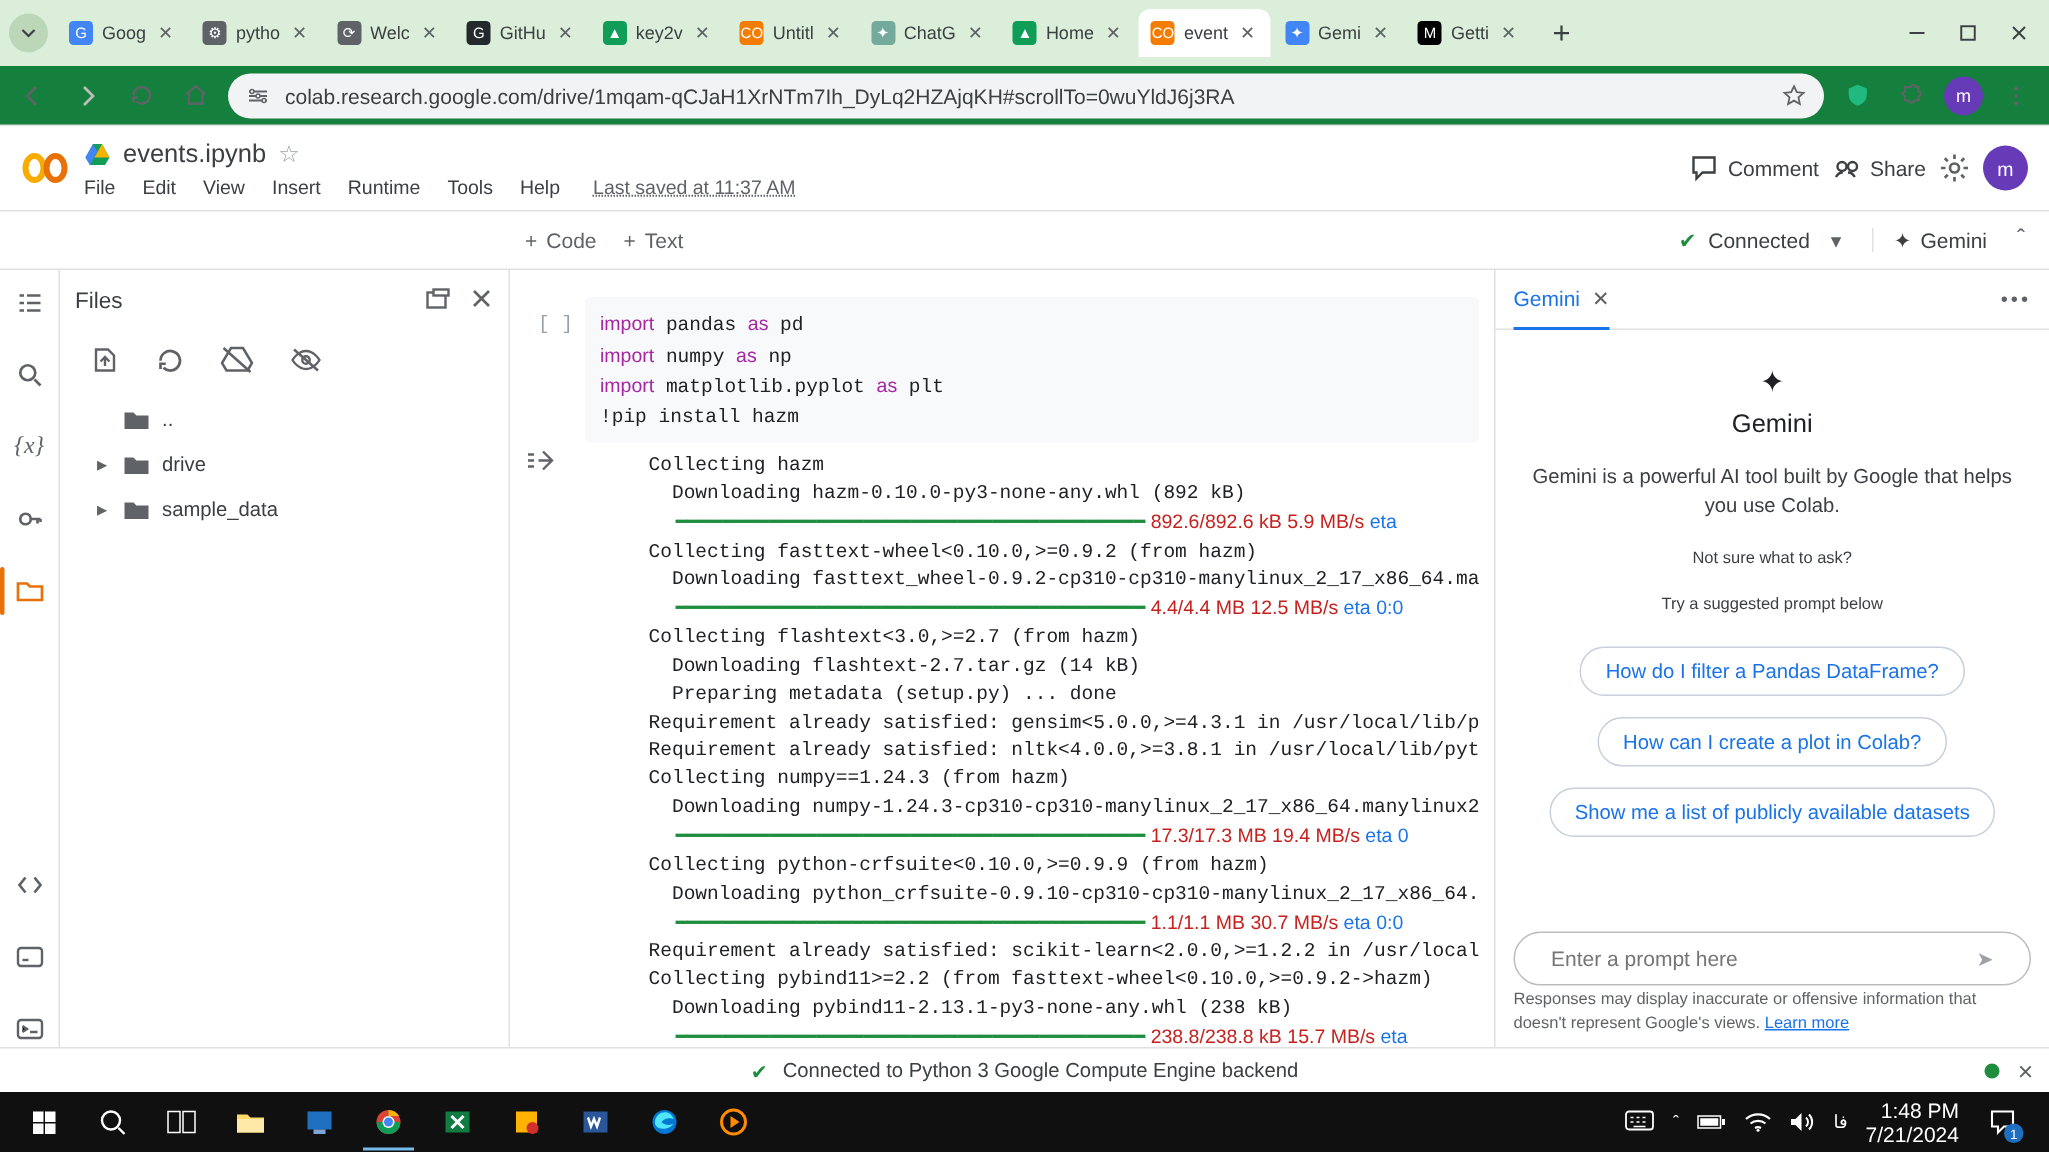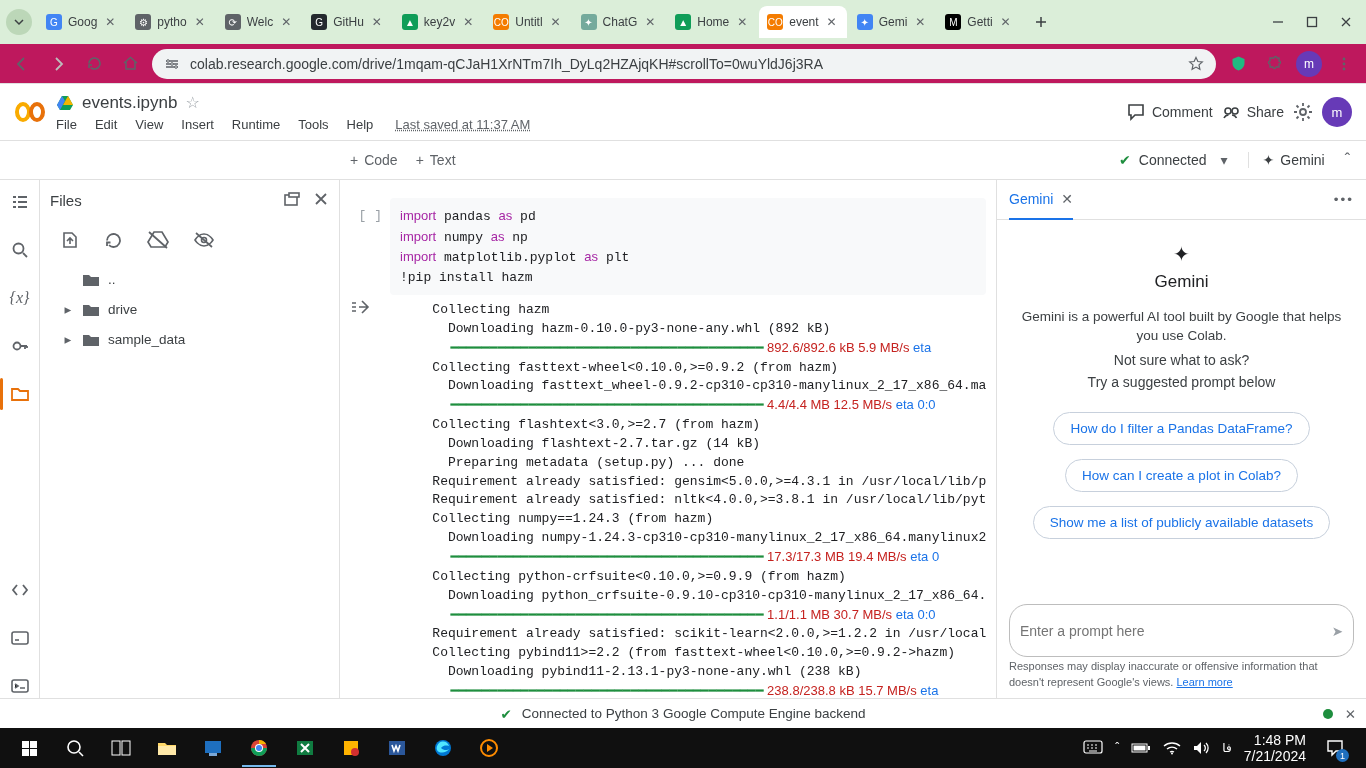--- a/index.html
+++ b/index.html
@@ -10,21 +10,21 @@
 .tabbar { height:44px; background:#dbeed9; display:flex; align-items:center; padding:0 6px; gap:2px; }
 .tabbar .tab { display:flex; align-items:center; gap:6px; height:32px; padding:0 8px; font-size:12px; color:#3c4043; border-radius:8px 8px 0 0; max-width:104px; overflow:hidden; white-space:nowrap; }
 .tabbar .tab.active { background:#fff; }
 .tabbar .tab .ico { width:16px; height:16px; border-radius:3px; flex:none; display:flex; align-items:center; justify-content:center; font-size:10px; color:#fff; }
 .tabbar .tab .title { overflow:hidden; text-overflow:ellipsis; flex:1; }
 .tabbar .tab .x { width:14px; height:14px; color:#5f6368; flex:none; display:flex; align-items:center; justify-content:center; }
 .tabbar .newtab, .tabbar .wctl { width:28px; height:28px; display:flex; align-items:center; justify-content:center; color:#3c4043; margin-left:4px; }
 .tabbar .spacer { flex:1; }
 .tabbar .dropdown-trigger { width:26px; height:26px; display:flex; align-items:center; justify-content:center; background:#bcd7b8; border-radius:50%; margin-right:4px; }
 
-.addrbar { height:40px; background:#be185d; display:flex; align-items:center; padding:0 8px; gap:8px; border-bottom:1px solid #e0e0e0; }
+.addrbar { height:40px; background:#15803d; display:flex; align-items:center; padding:0 8px; gap:8px; border-bottom:1px solid #e0e0e0; }
 .addrbar .navbtn { width:28px; height:28px; display:flex; align-items:center; justify-content:center; color:#5f6368; border-radius:50%; }
 .addrbar .navbtn.disabled { color:#bdbdbd; }
 .addrbar .omnibox { flex:1; height:30px; background:#f1f3f4; border-radius:15px; display:flex; align-items:center; padding:0 12px; gap:10px; font-size:14px; color:#3c4043; }
 .addrbar .omnibox .lock { color:#5f6368; font-size:13px; }
 .addrbar .ricon { width:28px; height:28px; display:flex; align-items:center; justify-content:center; color:#5f6368; }
 .addrbar .avatar { width:26px; height:26px; border-radius:50%; background:#673ab7; color:#fff; display:flex; align-items:center; justify-content:center; font-size:12px; }
 
 
 .colab-header { height:56px; display:flex; align-items:center; padding:0 14px; gap:10px; background:#fff; }
 .colab-logo { width:32px; height:32px; }
@@ -85,24 +85,24 @@
 .out-tools { width:40px; text-align:center; color:#5f6368; padding-top:4px; }
 
 .gemini-panel { width:370px; border-left:1px solid #e0e0e0; display:flex; flex-direction:column; font-size:13.5px; color:#3c4043; }
 .gemini-tabs { height:40px; display:flex; align-items:center; padding:0 12px; justify-content:space-between; border-bottom:1px solid #e0e0e0; }
 .gemini-tabs .t { display:flex; align-items:center; gap:8px; font-size:14px; color:#1a73e8; border-bottom:2px solid #1a73e8; height:40px; }
 .gemini-tabs .menu { color:#5f6368; letter-spacing:2px; }
 .gemini-body { flex:1; overflow:auto; padding:22px 18px 8px; text-align:center; }
 .gemini-body .spark { font-size:20px; color:#202124; }
 .gemini-body h3 { font-size:17px; font-weight:500; margin:6px 0 16px; color:#202124; }
 .gemini-body .desc { font-size:13.5px; color:#3c4043; line-height:1.4; }
-.gemini-body .hint { font-size:14px; color:#3c4043; margin-top:6px; }
+.gemini-body .hint { font-size:11px; color:#3c4043; margin-top:19px; }
 .gemini-body .chips { display:flex; flex-direction:column; gap:14px; align-items:center; margin-top:22px; }
 .gemini-body .chip { border:1px solid #c7d0dc; color:#1a73e8; border-radius:18px; padding:8px 16px; font-size:13.5px; }
-.gemini-input { border:1px solid #bdbdbd; border-radius:18px; margin:8px 12px 2px; height:53px; display:flex; align-items:center; padding:0 10px; color:#5f6368; }
+.gemini-input { border:1px solid #bdbdbd; border-radius:18px; margin:8px 12px 2px; height:36px; display:flex; align-items:center; padding:0 24px; color:#5f6368; }
 .gemini-input input { flex:1; border:none; outline:none; font-size:14px; color:#5f6368; background:transparent; }
 .gemini-count { text-align:right; font-size:11.5px; color:#5f6368; padding:2px 16px 6px; }
 .gemini-foot { font-size:11px; color:#5f6368; padding:0 12px 8px; line-height:1.4; }
 .gemini-foot a { color:#1a73e8; text-decoration:underline; }
 
 
 .colab-status { height:30px; border-top:1px solid #e0e0e0; display:flex; align-items:center; justify-content:center; gap:10px; font-size:13.5px; color:#3c4043; background:#fff; position:relative; }
 .colab-status .check { color:#1e8e3e; }
 .colab-status .right { position:absolute; right:10px; display:flex; align-items:center; gap:12px; }
 .colab-status .dot { width:10px; height:10px; border-radius:50%; background:#1e8e3e; }

